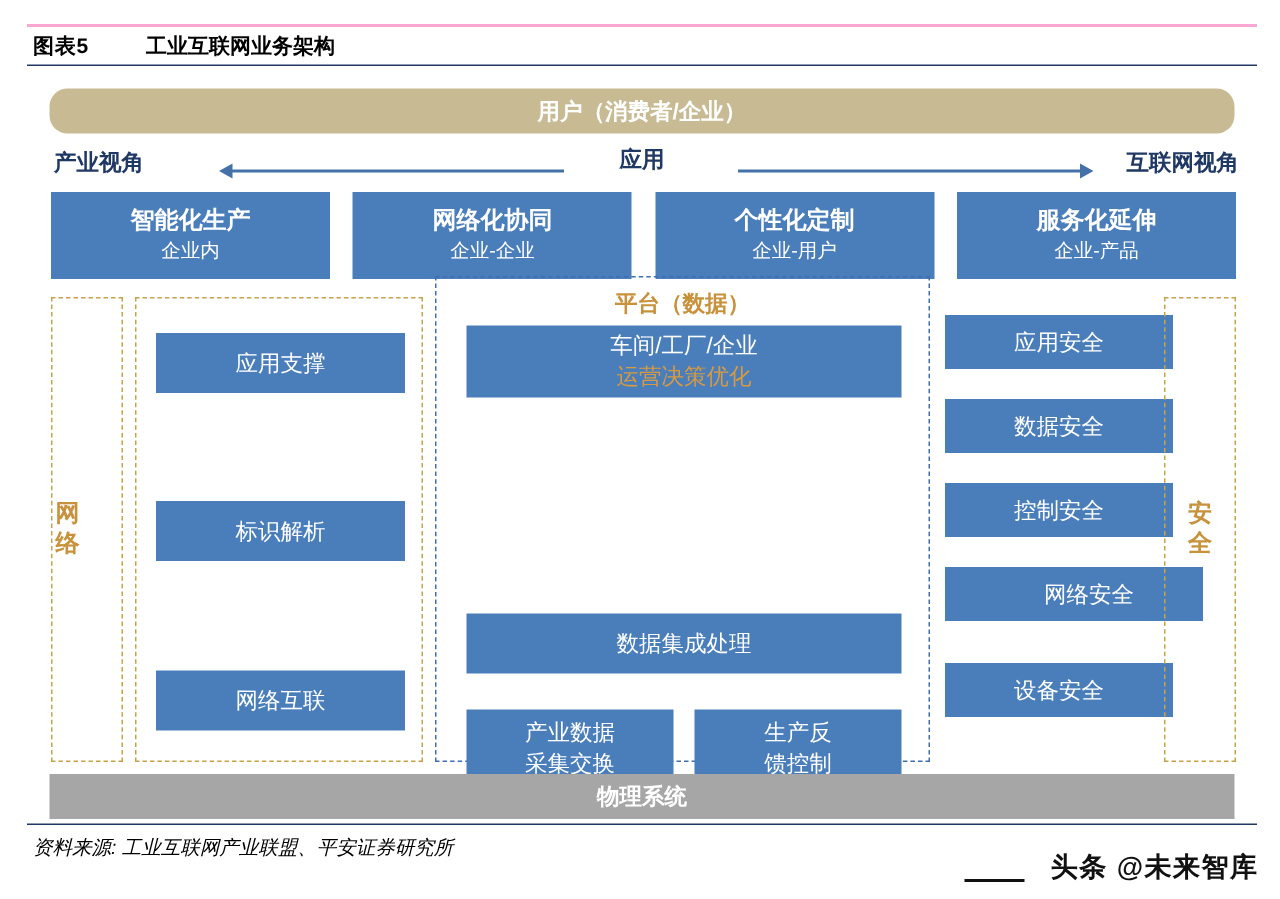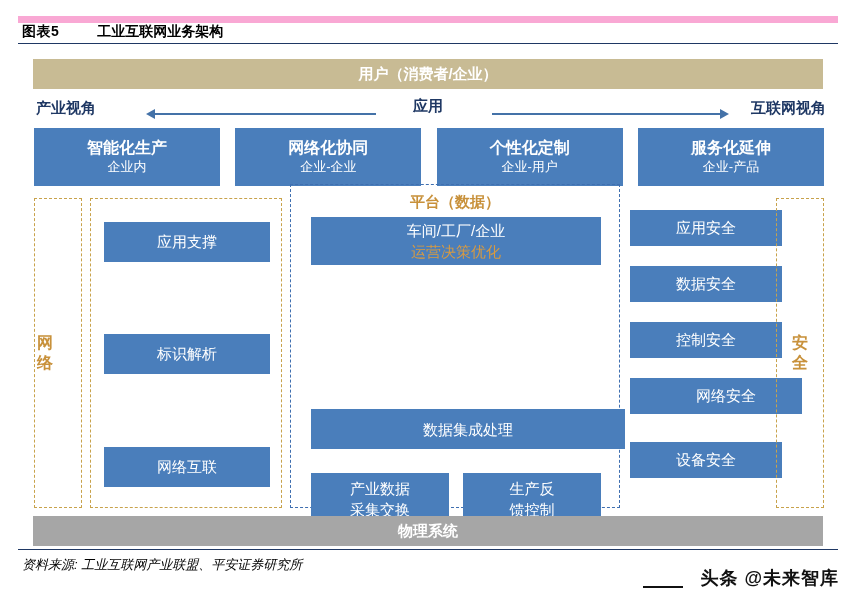--- a/index.html
+++ b/index.html
@@ -22,25 +22,25 @@
     background: #ffffff;
   }
 
   
   .header {
     position: absolute;
     left: 18px;
     top: 16px;
     width: 820px;
     height: 28px;
-    border-top: 7px solid #f9a8d4;
+    border-top: 2px solid #f9a8d4;
     border-bottom: 1px solid #1f3864;
     box-sizing: border-box;
     display: flex;
-    align-items: flex-start;
+    align-items: center;
   }
   .fig-no {
     font-weight: bold;
     font-size: 14px;
     color: #000;
     margin-left: 4px;
     letter-spacing: 0.5px;
   }
   .fig-title {
     font-weight: bold;
@@ -65,20 +65,21 @@
     top: 7px;
     width: 790px;
     height: 30px;
     background: #c8bb94;
     display: flex;
     align-items: center;
     justify-content: center;
     color: #ffffff;
     font-size: 15px;
     font-weight: bold;
+    border-radius: 12px;
   }
 
   
   .persp-left {
     position: absolute;
     left: 18px;
     top: 47px;
     font-size: 15px;
     color: #1f3864;
     font-weight: bold;
@@ -253,21 +254,21 @@
     flex-direction: column;
     align-items: center;
     justify-content: center;
     font-size: 15px;
     line-height: 21px;
     text-align: center;
   }
   #pb0 { left: 20px; top: 32px; width: 290px; height: 48px; }
   #pb0 .ln2 { color: #d89a40; }
   #pb1 { left: 20px; top: 148px; width: 290px; height: 40px; }
-  #pb2 { left: 20px; top: 224px; width: 314px; height: 40px; }
+  #pb2 { left: 20px; top: 224px; width: 290px; height: 40px; }
   #pb3 { left: 20px; top: 288px; width: 138px; height: 52px; }
   #pb4 { left: 172px; top: 288px; width: 138px; height: 52px; }
 
   
   .sblock {
     position: absolute;
     left: 612px;
     width: 152px;
     height: 36px;
     background: #4a7ebb;

